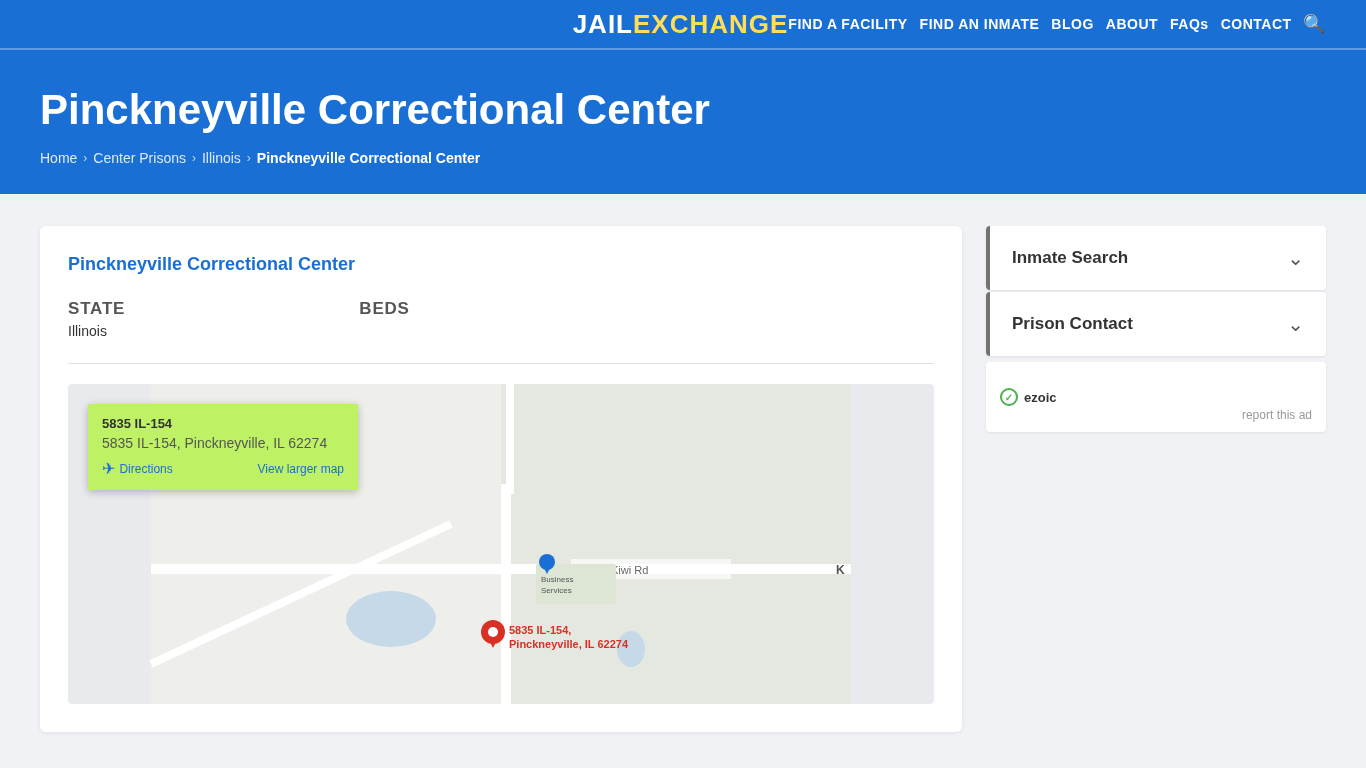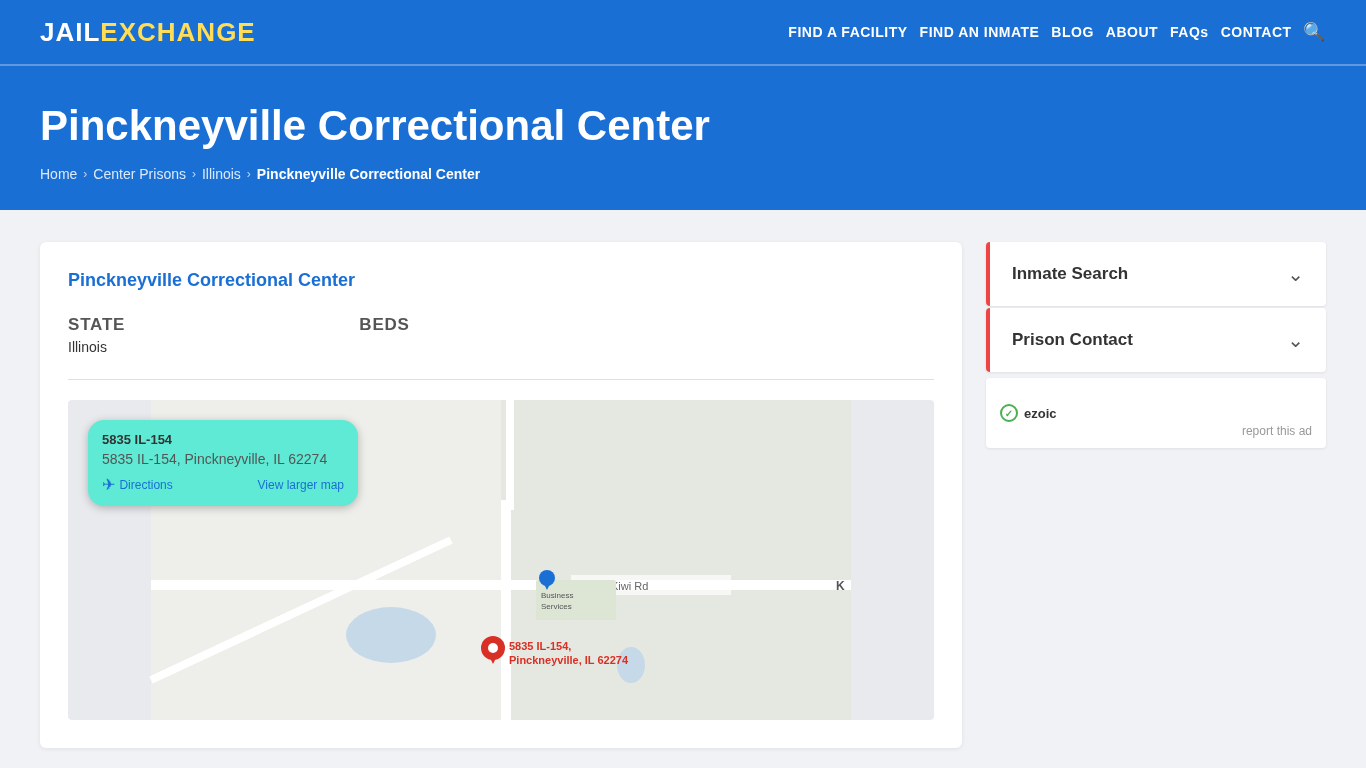--- a/index.html
+++ b/index.html
@@ -1,24 +1,24 @@
 <!DOCTYPE html>
 <html><head>
   <meta charset="utf-8">
   <style>
     * { margin: 0; padding: 0; box-sizing: border-box; }
     body { font-family: Arial, sans-serif; background: #f0f2f5; min-height: 768px; width: 1366px; overflow-x: hidden; }
 
     
     .header {
       background: #1a6fd4;
-      height: 64px;
-      display: flex;
-      align-items: center;
-      justify-content: space-between;
+      height: 48px;
+      display: flex;
+      align-items: center;
+      justify-content: flex-end;
       padding: 8px 40px;
       position: relative;
     }
     .logo {
       font-size: 26px;
       font-weight: 900;
       color: white;
       letter-spacing: 1px;
     }
     .logo span.jail { color: white; }
@@ -132,22 +132,22 @@
       background: #e8eaed;
       border-radius: 4px;
       overflow: hidden;
     }
 
     
     .map-popup {
       position: absolute;
       top: 20px;
       left: 20px;
-      background: #5eead4;
-      border-radius: 16px;
+      background: #bef264;
+      border-radius: 0;
       box-shadow: 0 2px 8px rgba(0,0,0,0.25);
       padding: 12px 14px;
       min-width: 270px;
       font-size: 13px;
       z-index: 10;
     }
     .map-popup-title {
       font-weight: 700;
       color: #333;
       margin-bottom: 4px;
@@ -193,21 +193,21 @@
       border-radius: 4px;
       box-shadow: 0 1px 3px rgba(0,0,0,0.08);
       overflow: hidden;
     }
     .accordion-header {
       display: flex;
       align-items: center;
       justify-content: space-between;
       padding: 20px 22px;
       cursor: pointer;
-      border-left: 4px solid #ef4444;
+      border-left: 4px solid #737373;
     }
     .accordion-title {
       font-size: 17px;
       font-weight: 600;
       color: #333;
     }
     .chevron-down {
       color: #555;
       font-size: 20px;
     }

